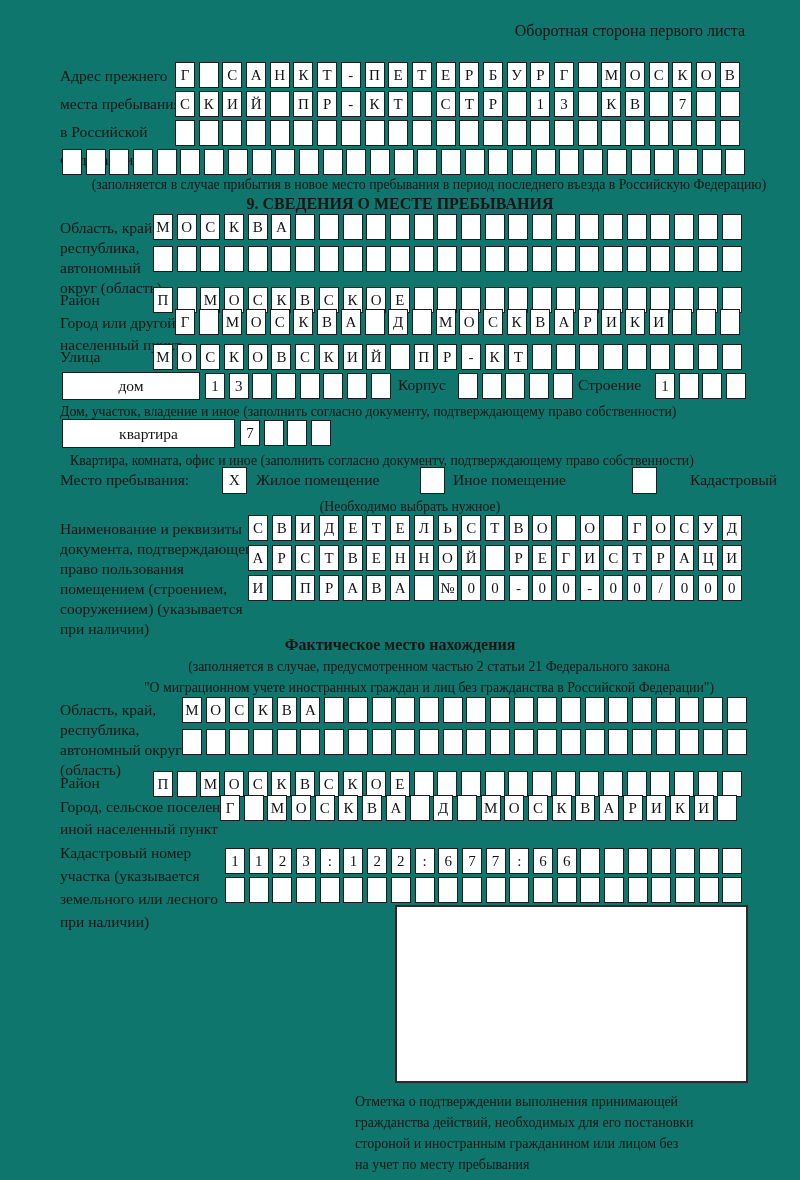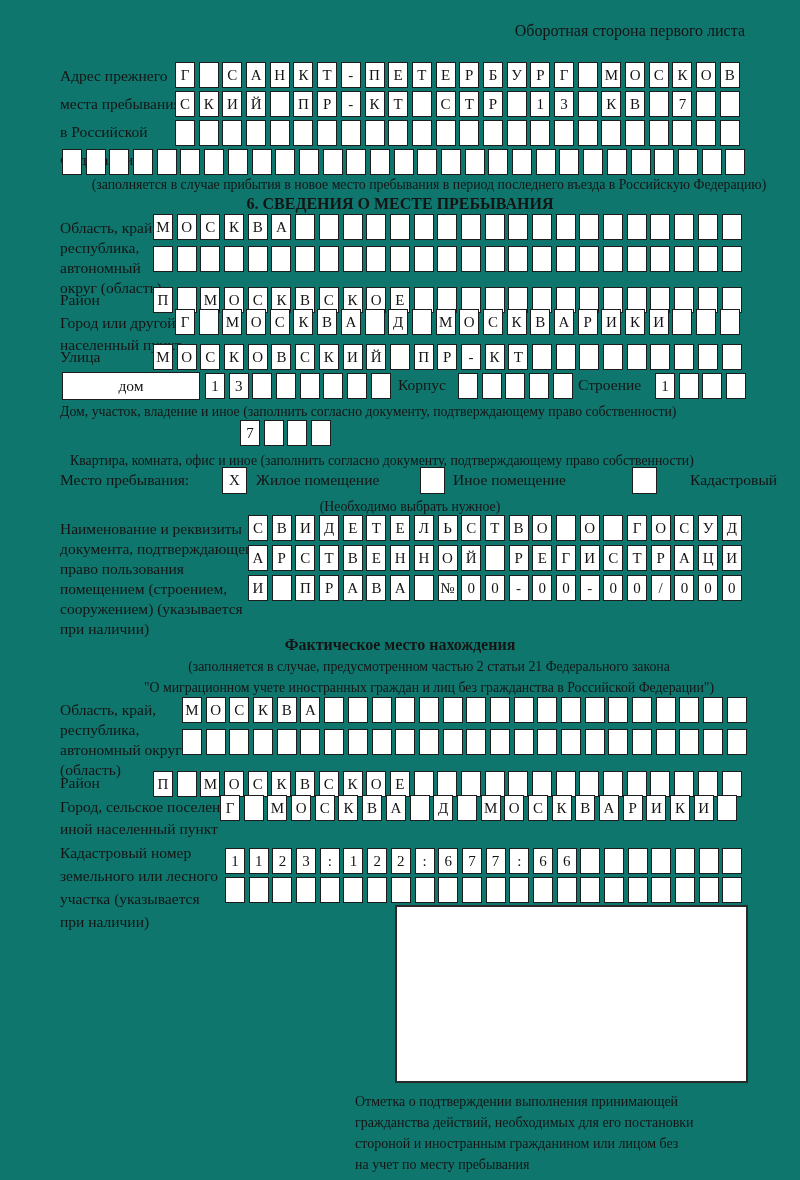--- a/index.html
+++ b/index.html
@@ -151,21 +151,21 @@
       <span class="cell"></span>
       <span class="cell"></span>
       <span class="cell"></span>
       <span class="cell"></span>
       <span class="cell"></span>
       <span class="cell"></span>
       <span class="cell"></span>
     </div>
   <div class="note center" style="top:177px">(заполняется в случае прибытия в новое место пребывания в период последнего въезда в Российскую Федерацию)</div>
 
-  <div class="title" style="top:195px">6. СВЕДЕНИЯ О МЕСТЕ ПРЕБЫВАНИЯ</div>
+  <div class="title" style="top:195px">9. СВЕДЕНИЯ О МЕСТЕ ПРЕБЫВАНИЯ</div>
 
   <div class="label-block lh20" style="left:60px;top:218px;width:120px">
       <div class="line">Область, край,</div>
       <div class="line">республика,</div>
       <div class="line">автономный</div>
       <div class="line">округ (область)</div>
     </div>
   <div class="boxrow" style="left:153px;top:214px">
       <span class="cell">М</span>
       <span class="cell">О</span>
@@ -331,20 +331,21 @@
     </div>
   <div class="inline-label" style="left:578px;top:376px">Строение</div>
   <div class="boxrow" style="left:655px;top:373px">
       <span class="cell">1</span>
       <span class="cell"></span>
       <span class="cell"></span>
       <span class="cell"></span>
     </div>
   <div class="note" style="left:60px;top:404px">Дом, участок, владение и иное (заполнить согласно документу, подтверждающему право собственности)</div>
 
+  <div class="widebox" style="left:62px;top:419px;width:173px;height:29px">квартира</div>
   <div class="boxrow" style="left:240px;top:420px">
       <span class="cell">7</span>
       <span class="cell"></span>
       <span class="cell"></span>
       <span class="cell"></span>
     </div>
   <div class="note" style="left:70px;top:453px">Квартира, комната, офис и иное (заполнить согласно документу, подтверждающему право собственности)</div>
 
   <div class="inline-label" style="left:60px;top:471px">Место пребывания:</div>
   <span class="cell cb abs" style="left:222px;top:467px">X</span>
@@ -549,22 +550,22 @@
       <span class="cell">А</span>
       <span class="cell">Р</span>
       <span class="cell">И</span>
       <span class="cell">К</span>
       <span class="cell">И</span>
       <span class="cell"></span>
     </div>
 
   <div class="label-block lh23" style="left:60px;top:841px;width:170px">
       <div class="line">Кадастровый номер</div>
+      <div class="line">участка (указывается</div>
       <div class="line">земельного или лесного</div>
-      <div class="line">участка (указывается</div>
       <div class="line">при наличии)</div>
     </div>
   <div class="boxrow" style="left:225px;top:848px">
       <span class="cell">1</span>
       <span class="cell">1</span>
       <span class="cell">2</span>
       <span class="cell">3</span>
       <span class="cell">:</span>
       <span class="cell">1</span>
       <span class="cell">2</span>

